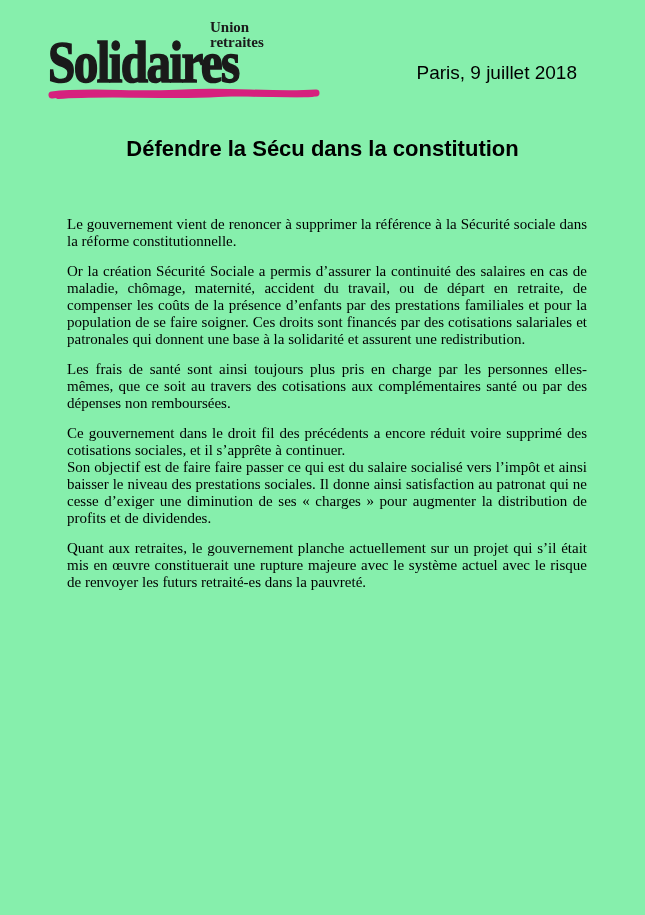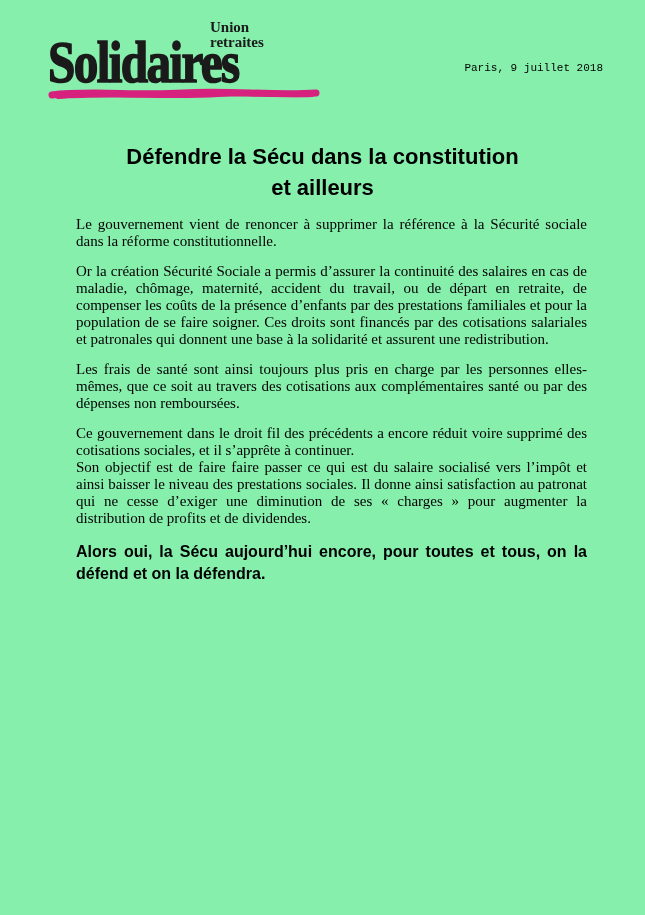--- a/index.html
+++ b/index.html
@@ -34,50 +34,50 @@
     font-weight: bold;
     font-size: 15px;
     line-height: 15px;
     color: #1a1a1a;
     text-align: left;
   }
   .logo-tagline span { display: block; }
   .logo-underline { position: absolute; left: 0; top: 72px; }
 
   .date-line {
-    position: absolute; top: 62px; right: 42px;
-    font-family: Liberation Mono, monospace;
-    font-size: 11px;
+    position: absolute; top: 62px; right: 68px;
+    font-family: Liberation Sans, sans-serif;
+    font-size: 19px;
     color: #000;
   }
 
   
   .doc-title {
     position: absolute; top: 133px; left: 0; right: 0;
-    margin: 8px;
+    margin: 0;
     text-align: center;
     font-family: "Liberation Sans", sans-serif;
     font-weight: bold;
     font-size: 22px;
     line-height: 31px;
     color: #000;
   }
   .doc-title span { display: block; }
 
   
   .body-text {
     position: absolute; top: 216px; left: 63px; width: 524px;
     font-family: "Liberation Serif", serif;
     font-size: 15px;
     line-height: 17px;
     text-align: justify;
     color: #000;
   }
   .body-text p {
-    margin: 0 0 13px 13px;
+    margin: 0 0 13px 4px;
     white-space: pre-line;
   }
   .closing {
     font-family: "Liberation Sans", sans-serif;
     font-weight: bold;
     font-size: 16px;
     line-height: 22px;
     text-align: justify;
     margin: 0;
     padding-top: 1px;
@@ -99,25 +99,24 @@
         <path d="M4,9 C40,4 90,10 135,7 C180,4 225,10 268,7" fill="none" stroke="#d6217e" stroke-width="7" stroke-linecap="round"></path>
         <path d="M10,11 C60,7 120,12 170,9 C210,7 245,10 264,9" fill="none" stroke="#d6217e" stroke-width="4" stroke-linecap="round"></path>
       </svg>
     </div>
   </div>
 
   <div class="date-line">Paris, 9 juillet 2018</div>
 
   <h1 class="doc-title">
     <span>Défendre la Sécu dans la constitution</span>
-    <span>et ailleurs</span>
   </h1>
 
   <div class="body-text">
     <p>Le gouvernement vient de renoncer à supprimer la référence à la Sécurité sociale dans la réforme constitutionnelle.</p>
     <p>Or la création Sécurité Sociale a permis d’assurer la continuité des salaires en cas de maladie, chômage, maternité, accident du travail, ou de départ en retraite, de compenser les coûts de la présence d’enfants par des prestations familiales et pour la population de se faire soigner. Ces droits sont financés par des cotisations salariales et patronales qui donnent une base à la solidarité et assurent une redistribution.</p>
     <p>Les frais de santé sont ainsi toujours plus pris en charge par les personnes elles-mêmes, que ce soit au travers des cotisations aux complémentaires santé ou par des dépenses non remboursées.</p>
     <p>Ce gouvernement dans le droit fil des précédents a encore réduit voire supprimé des cotisations sociales, et il s’apprête à continuer.
 Son objectif est de faire faire passer ce qui est du salaire socialisé vers l’impôt et ainsi baisser le niveau des prestations sociales. Il donne ainsi satisfaction au patronat qui ne cesse d’exiger une diminution de ses « charges » pour augmenter la distribution de profits et de dividendes.</p>
-    <p class="closing">Alors oui, la Sécu aujourd’hui encore, pour toutes et tous, on la défend et on la défendra.</p>
+    <p>Quant aux retraites, le gouvernement planche actuellement sur un projet qui s’il était mis en œuvre constituerait une rupture majeure avec le système actuel avec le risque de renvoyer les futurs retraité-es dans la pauvreté.</p>
   </div>
 
 </div>
 
 </body></html>

